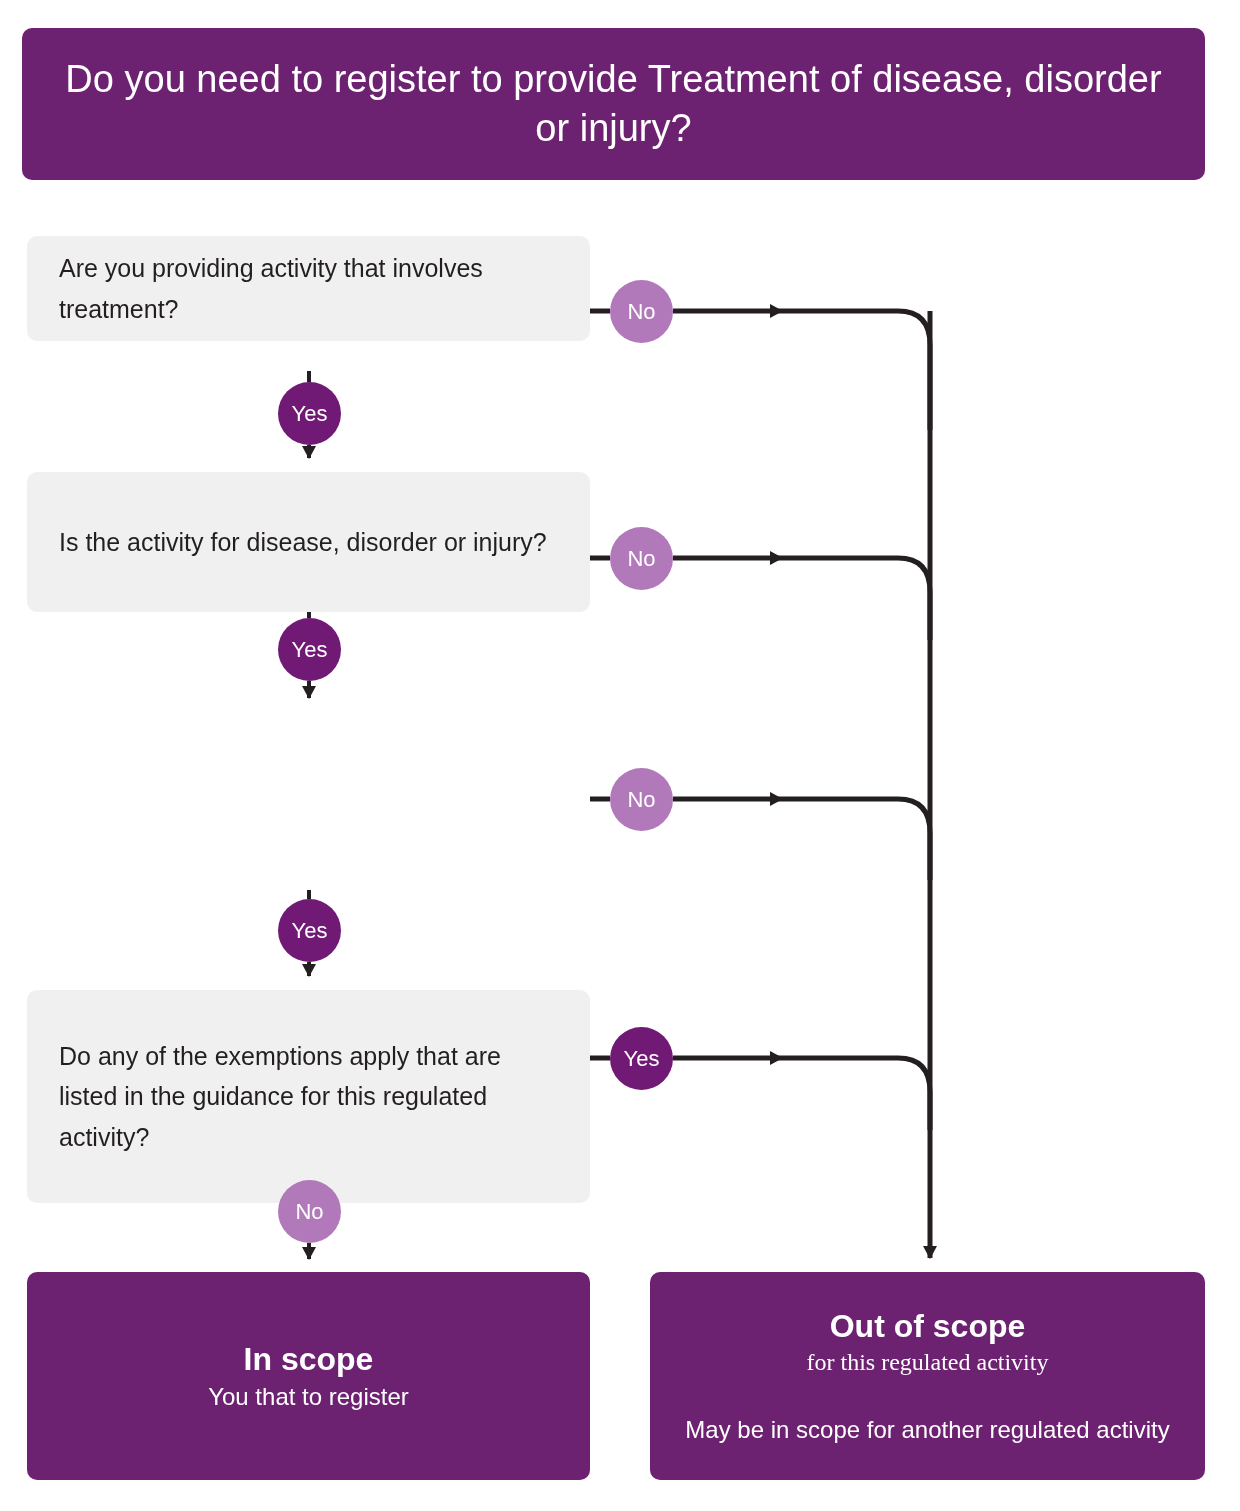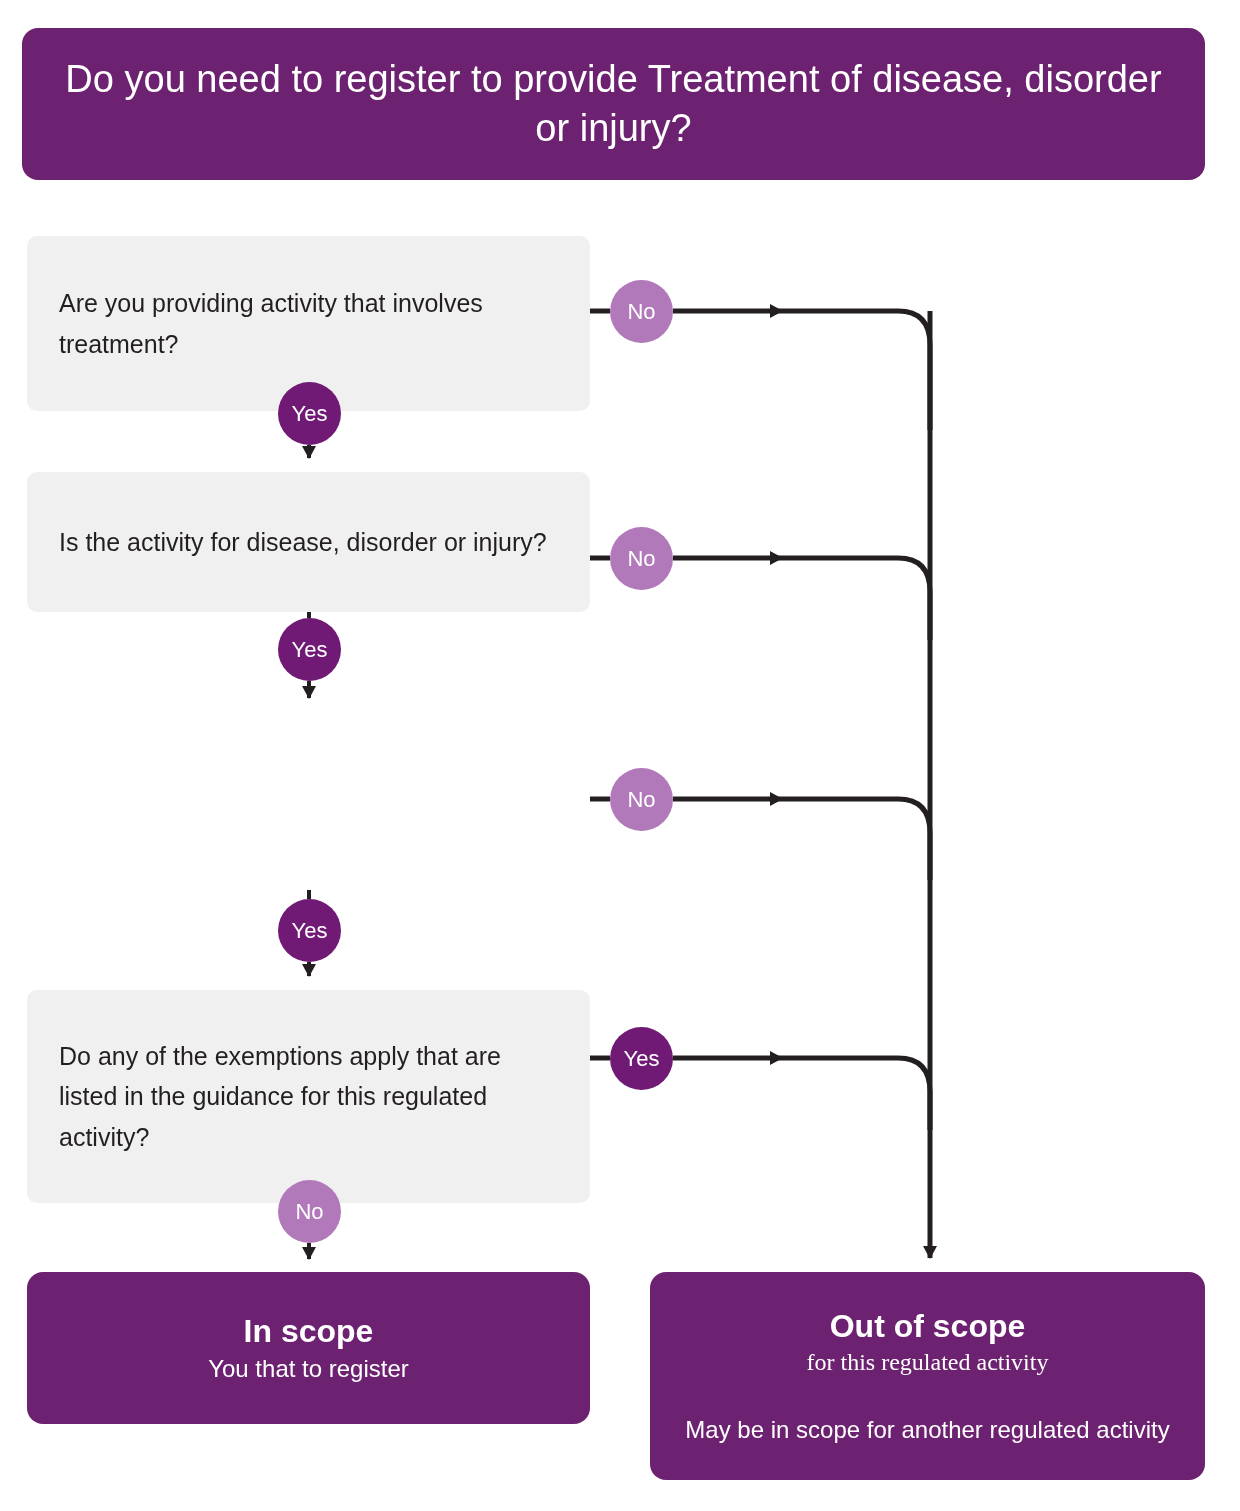--- a/index.html
+++ b/index.html
@@ -23,21 +23,21 @@
     position: absolute;
     left: 0; top: 0;
     width: 1240px;
     height: 1511px;
     z-index: 1;
   }
   
   .panel {
     position: absolute;
     background: #6d2271;
-    border-radius: 16px;
+    border-radius: 10px;
     color: #ffffff;
     box-sizing: border-box;
     z-index: 2;
   }
   .title-panel {
     left: 22px;
     top: 28px;
     width: 1183px;
     height: 152px;
     display: flex;
@@ -63,21 +63,21 @@
     z-index: 2;
     display: flex;
     align-items: center;
   }
   .qbox .qtext {
     font-size: 25px;
     line-height: 1.62;
     color: #231f20;
     font-weight: 400;
   }
-  #qbox-1 { top: 236px; height: 175px; }
+  #qbox-1 { top: 236px; height: 105px; }
   #qbox-2 { top: 472px; height: 140px; }
   #qbox-3 { top: 712px; height: 178px; }
   #qbox-4 { top: 990px; height: 213px; }
 
   
   .badge {
     position: absolute;
     width: 63px;
     height: 63px;
     border-radius: 50%;
@@ -101,21 +101,21 @@
   #badge-yes-1 { left: 278px; top: 382px; }
   #badge-yes-2 { left: 278px; top: 618px; }
   #badge-yes-3 { left: 278px; top: 899px; }
   #badge-no-4 { left: 278px; top: 1180px; }
 
   
   #inscope-panel {
     left: 27px;
     top: 1272px;
     width: 563px;
-    height: 152px;
+    height: 208px;
     display: flex;
     flex-direction: column;
     align-items: center;
     justify-content: center;
     text-align: center;
     padding: 0 24px;
   }
   #outscope-panel {
     left: 650px;
     top: 1272px;

